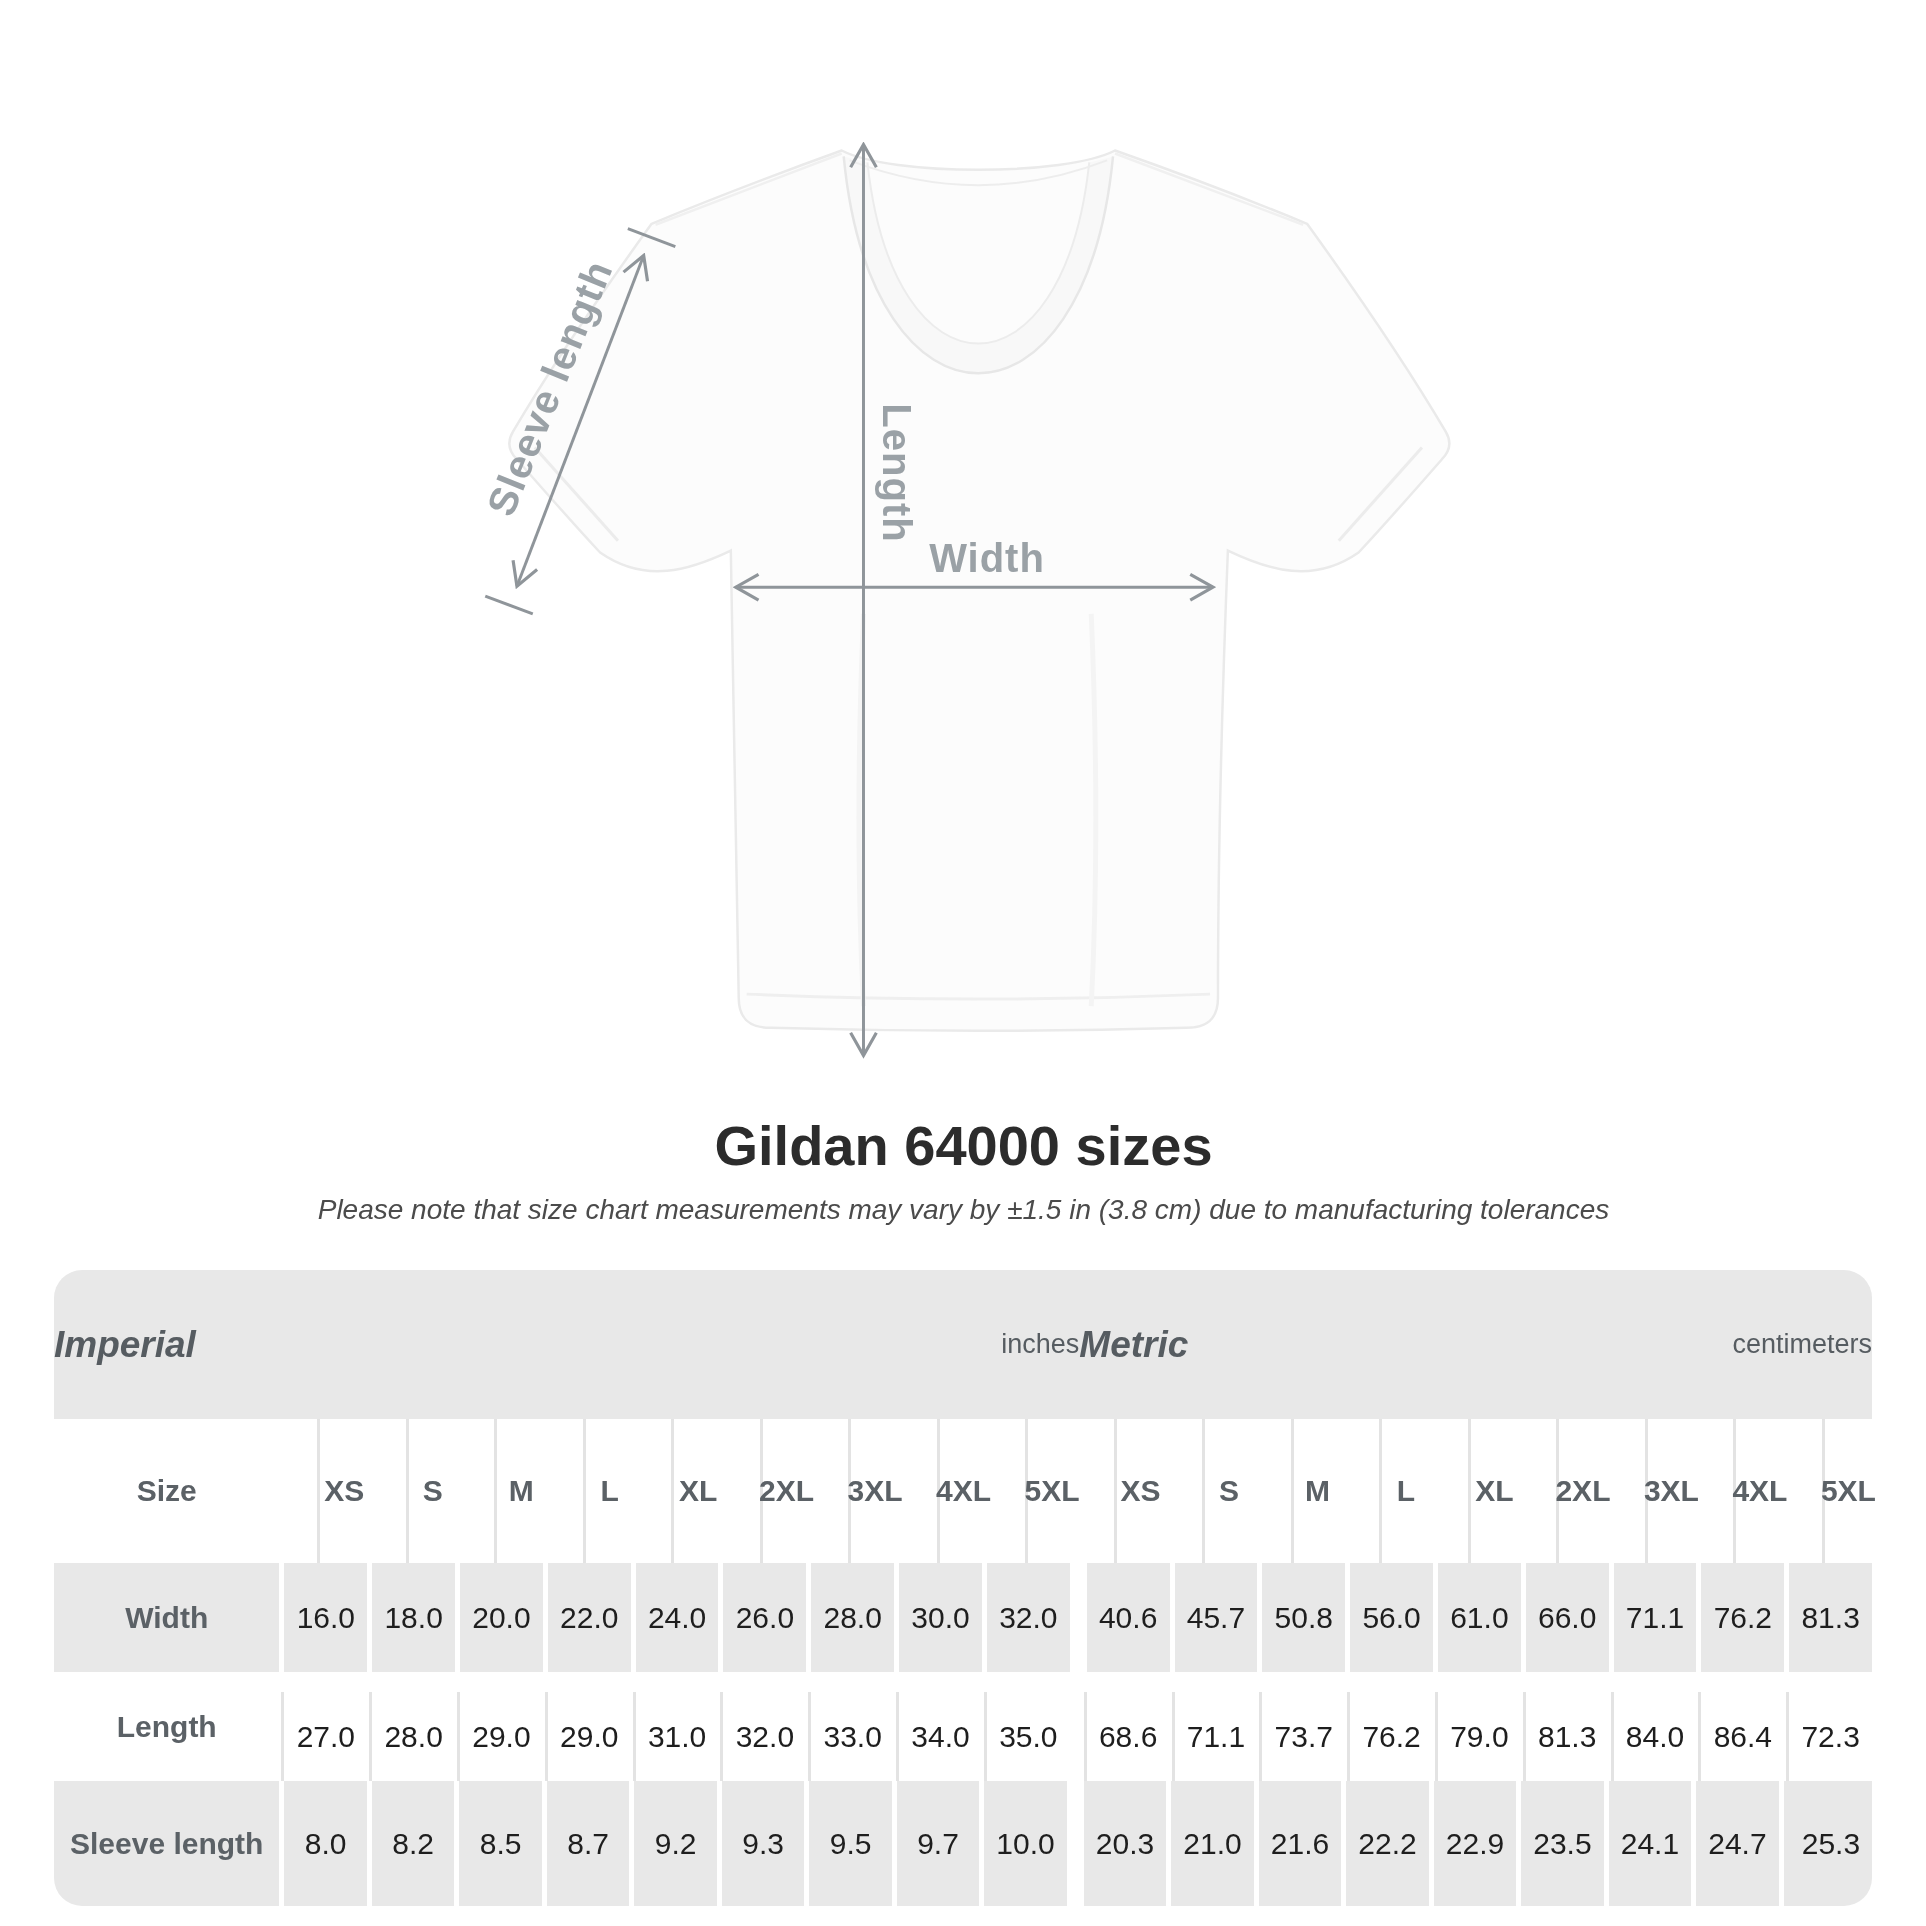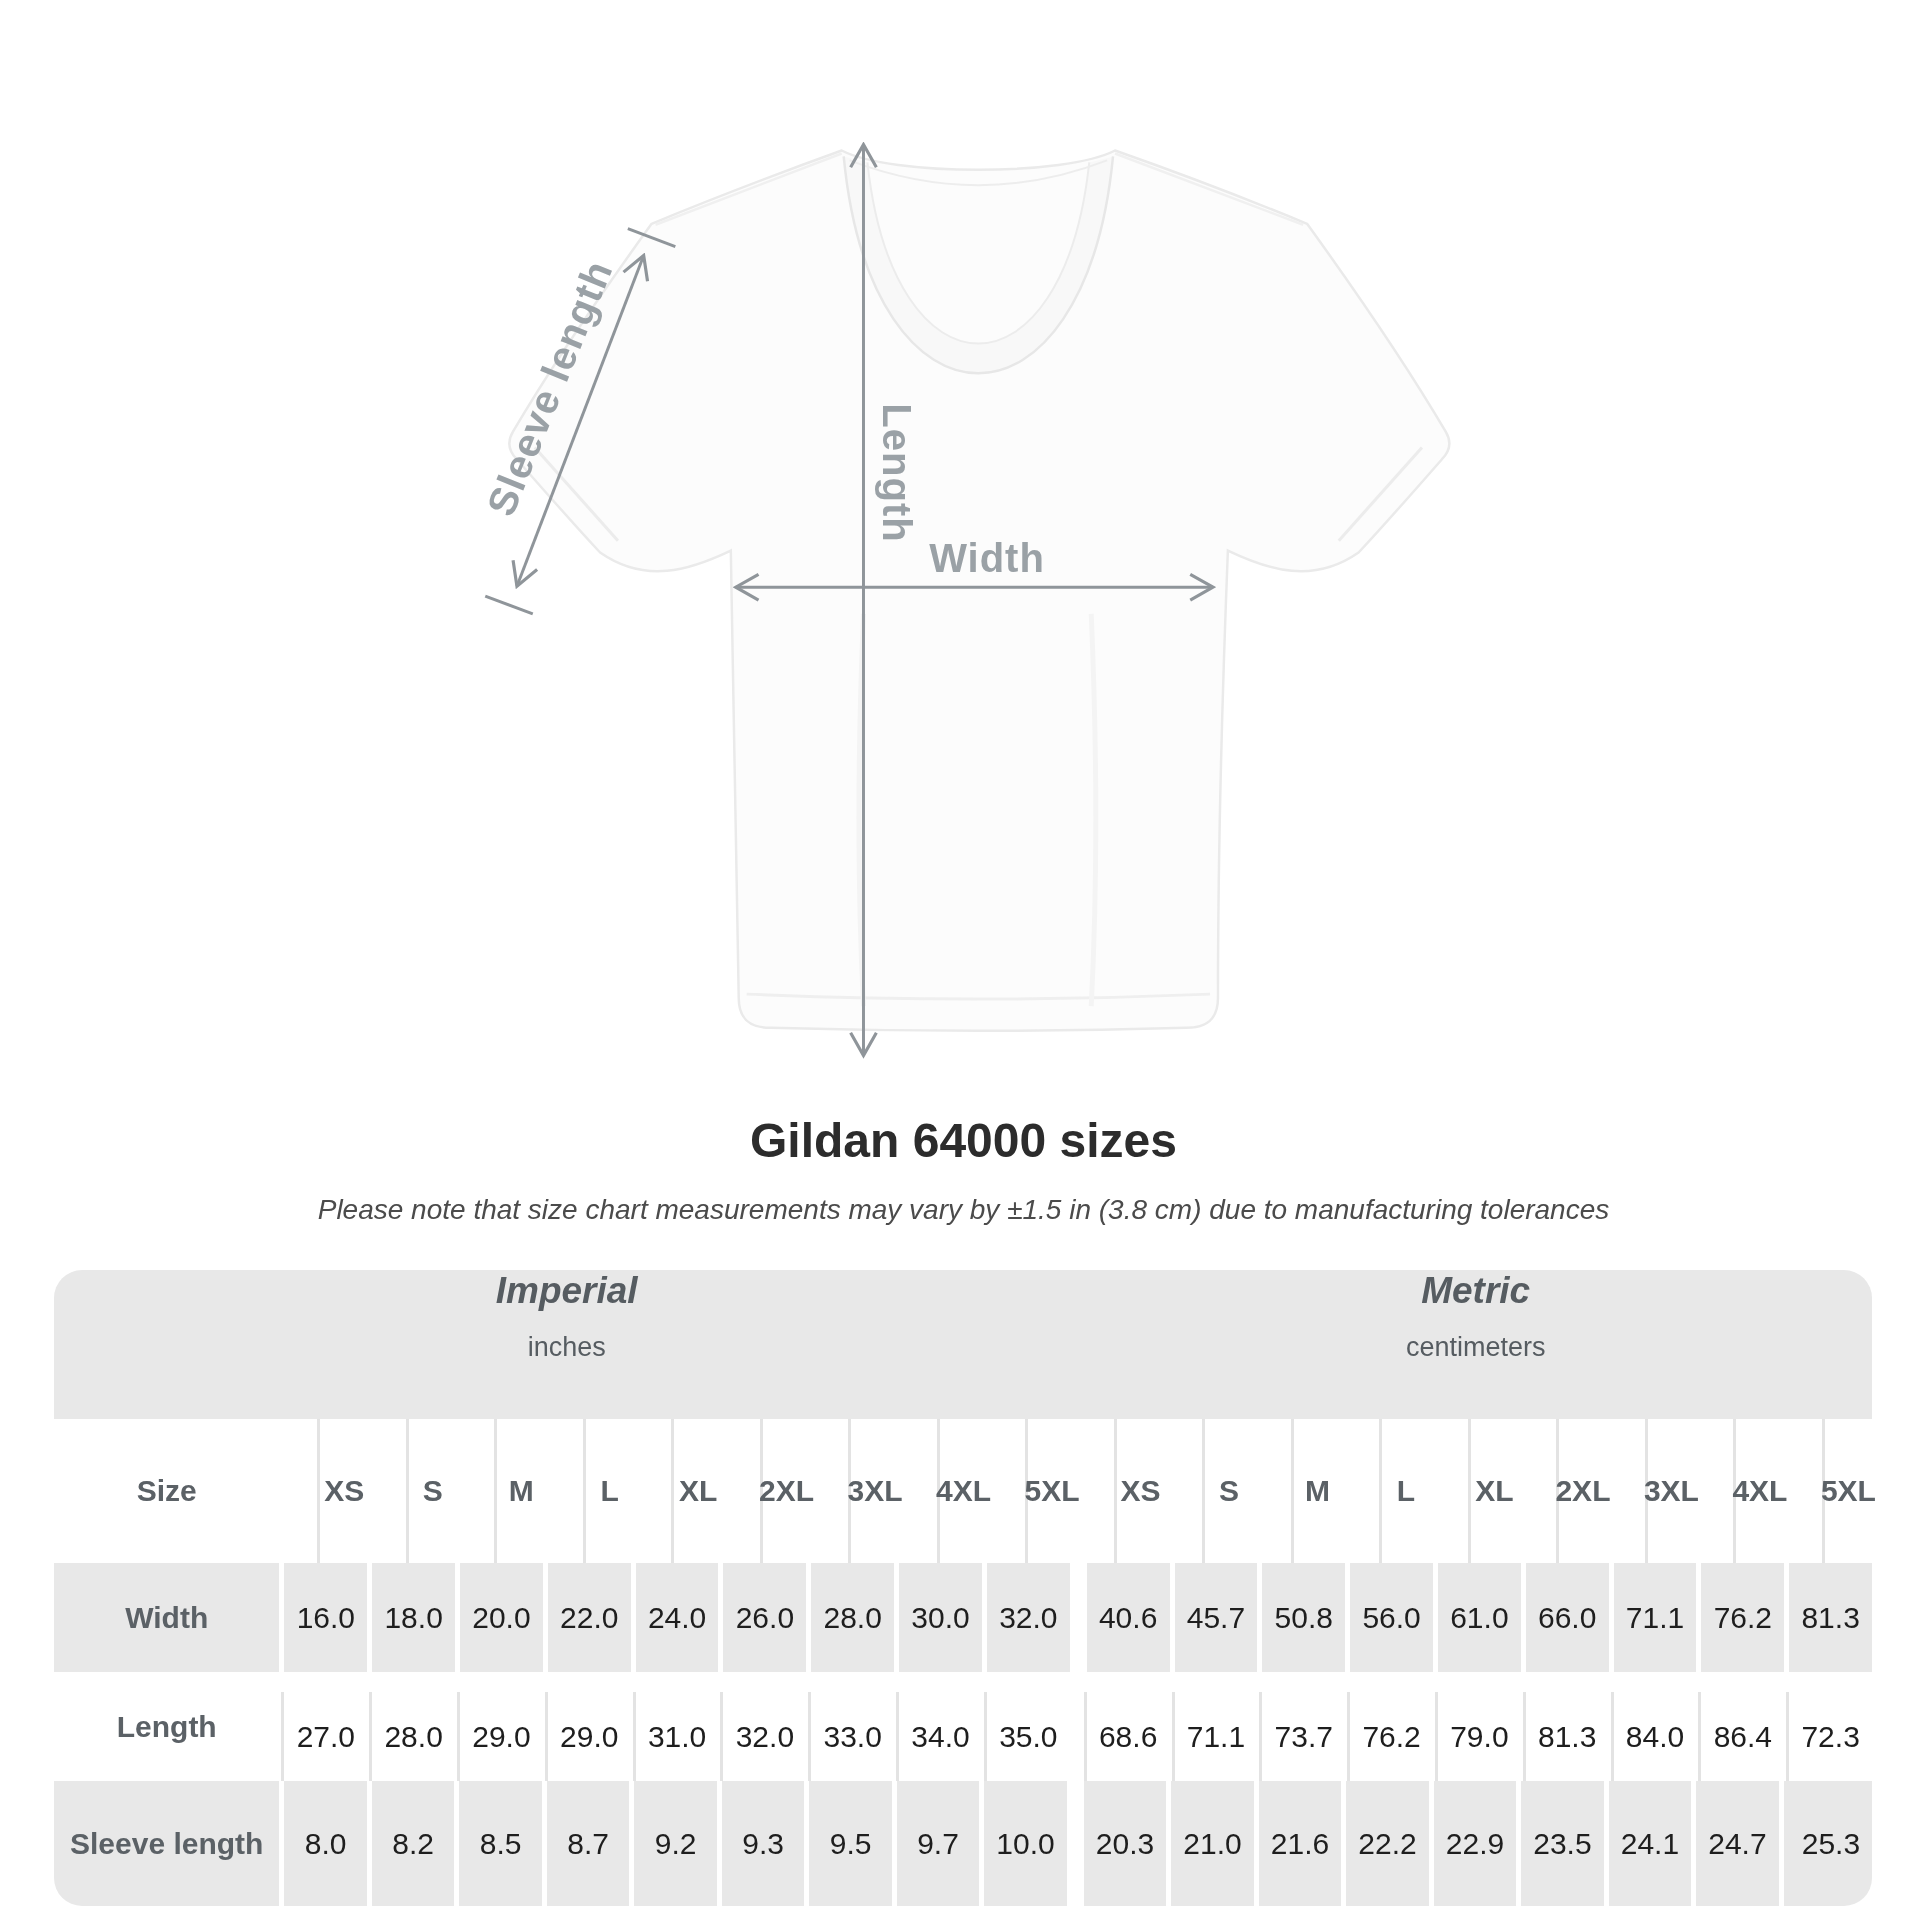--- a/index.html
+++ b/index.html
@@ -9,28 +9,28 @@
   
   .diagram{position:absolute;left:0;top:0;width:1927px;height:1109px;}
   .diagram svg{position:absolute;left:0;top:0;}
   .dim-label{position:absolute;font-weight:bold;font-size:40px;color:#9aa1a6;letter-spacing:1px;white-space:nowrap;}
   .dim-sleeve{left:550px;top:388px;transform:translate(-50%,-50%) rotate(-68deg);}
   .dim-length{left:896px;top:473px;transform:translate(-50%,-50%) rotate(90deg);}
   .dim-width{left:987px;top:558px;transform:translate(-50%,-50%);}
 
   
   .title{position:absolute;left:0;right:0;top:1113px;text-align:center;
-         font-size:48px;font-weight:bold;color:#2c2c2c;}
+         font-size:56px;font-weight:bold;color:#2c2c2c;}
   .subtitle{position:absolute;left:0;right:0;top:1194px;text-align:center;
             font-size:28px;font-style:italic;color:#4b4b4b;}
 
   
   .sizetable{position:absolute;left:54px;top:1270px;width:1818px;}
   .gband{position:relative;height:149px;background:#e8e8e8;border-radius:28px 28px 0 0;display:flex;}
-  .gcell{display:flex;flex-direction:column;align-items:center;justify-content:flex-start;gap:20px;}
+  .gcell{display:flex;flex-direction:row;align-items:center;justify-content:space-between;gap:20px;}
   .gcell.gleft{flex:0 0 56.4%;}
   .gcell.gright{flex:0 0 43.6%;}
   .gtitle{font-size:37px;font-weight:bold;font-style:italic;color:#565c61;}
   .gsub{font-size:27px;color:#565c61;}
 
   .trow{display:flex;column-gap:5px;}
   .cell{display:flex;align-items:center;justify-content:center;box-sizing:border-box;}
   .labelcell{flex:0 0 12.4%;font-weight:bold;font-size:30px;color:#5b6166;}
   .vcell{flex:1 1 0;font-size:30px;color:#1e1e1e;min-width:0;}
   .msplit{margin-left:12px;}

